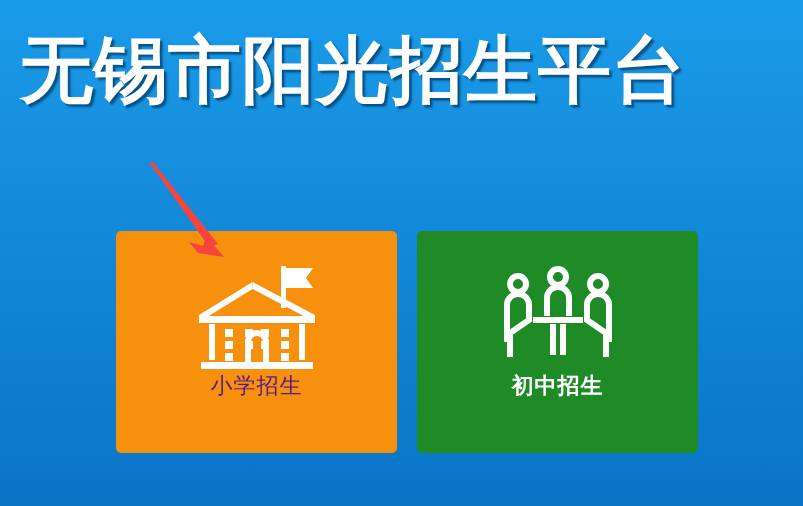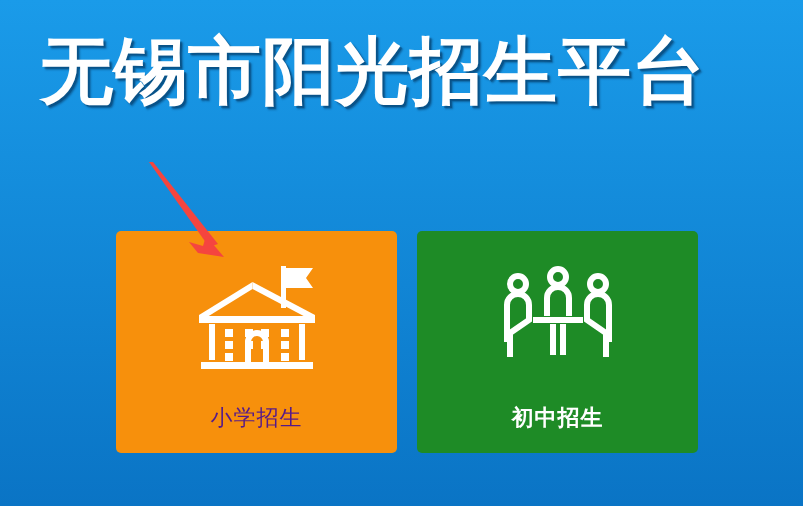--- a/index.html
+++ b/index.html
@@ -19,30 +19,30 @@
     background: linear-gradient(to bottom, #1a9be9 0%, #128ddf 35%, #0d80d2 70%, #0a74c5 100%);
     overflow: hidden;
   }
 
   
   #page-title {
     position: absolute;
     left: 0;
     top: 28px;
     width: 706px;
-    text-align: right;
+    text-align: center;
     color: #ffffff;
     font-size: 73px;
     line-height: 86px;
     font-weight: bold;
     letter-spacing: 1px;
     white-space: nowrap;
     text-shadow: 3px 3px 2px rgba(0, 40, 78, 0.45),
                  2px 2px 0px rgba(0, 50, 90, 0.30);
-    font-family: Liberation Sans, sans-serif;
+    font-family: Liberation Serif, serif;
   }
 
   
   #cards-row {
     position: absolute;
     left: 116px;
     top: 231px;
     width: 582px;
     height: 222px;
     display: flex;
@@ -61,21 +61,21 @@
     box-sizing: border-box;
     padding-top: 29px;
     cursor: pointer;
   }
   .entry-card .card-icon {
     width: 132px;
     height: 112px;
     display: block;
   }
   .entry-card .card-label {
-    margin-top: 32px;
+    margin-top: 0;
     font-size: 22px;
     line-height: 28px;
     letter-spacing: 1px;
     white-space: nowrap;
     font-family: "DejaVu Sans", "Liberation Sans", sans-serif;
   }
 
   
   #annotation-arrow {
     position: absolute;

